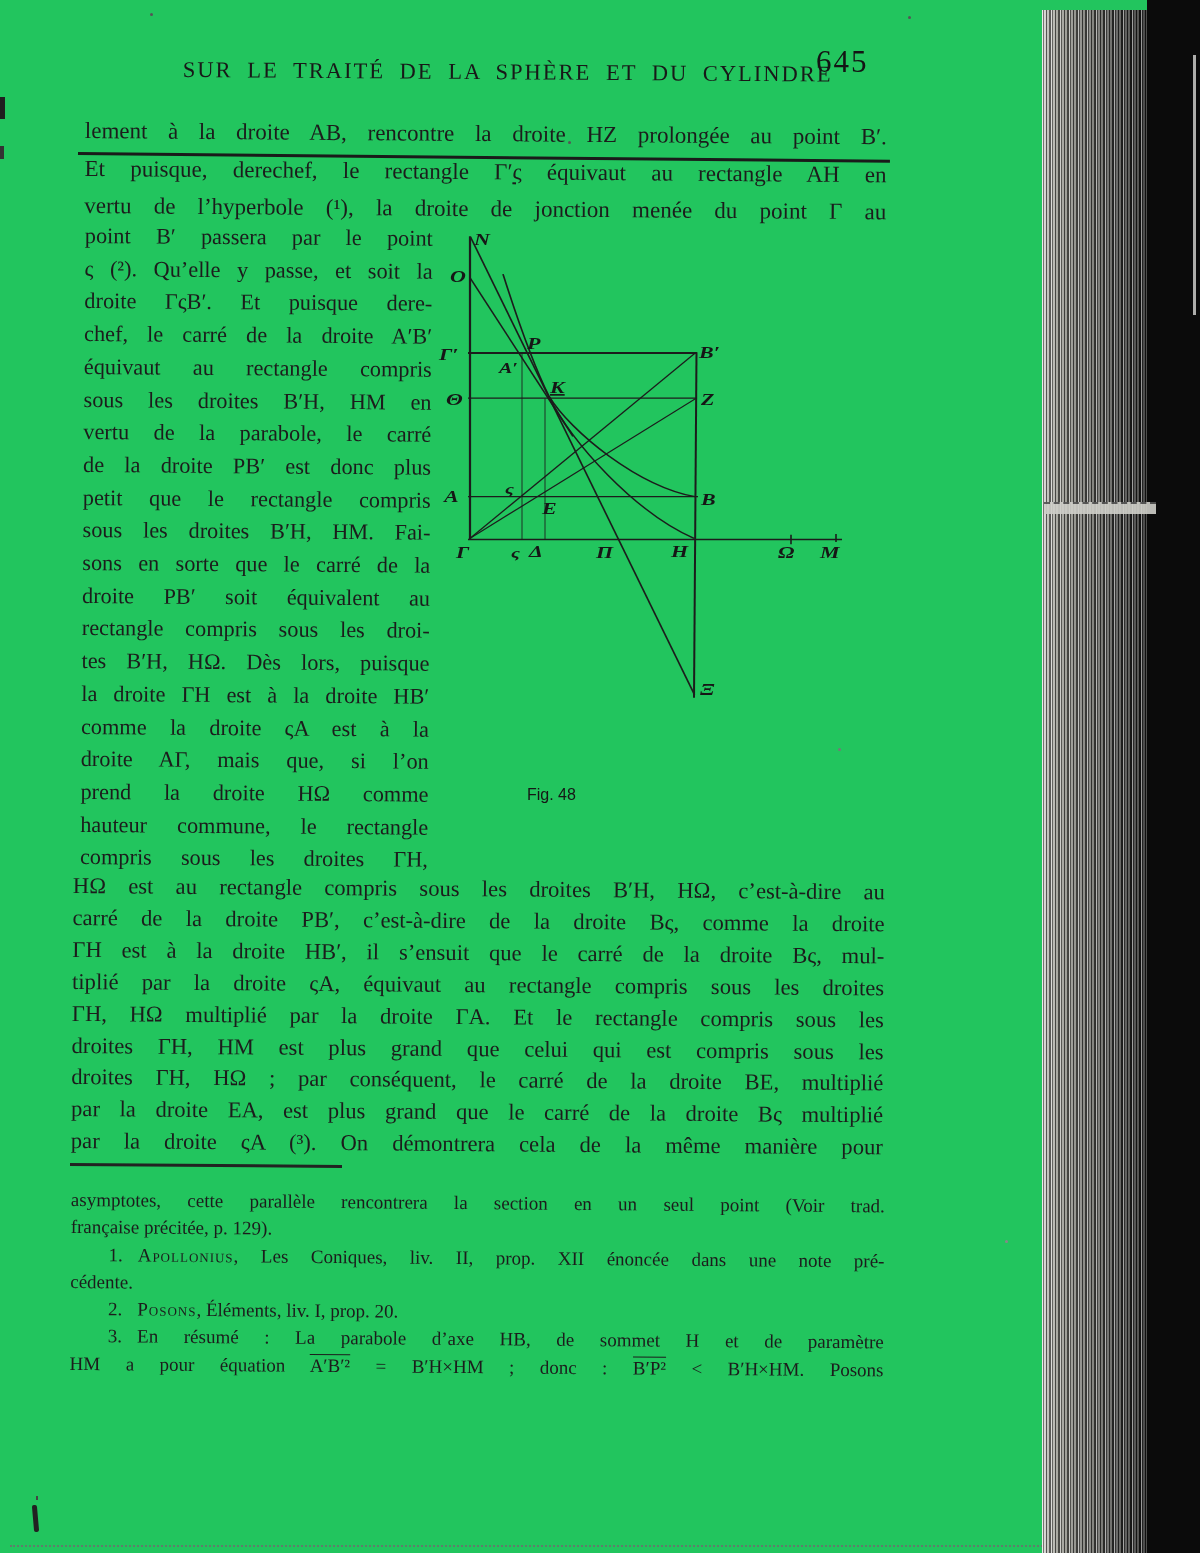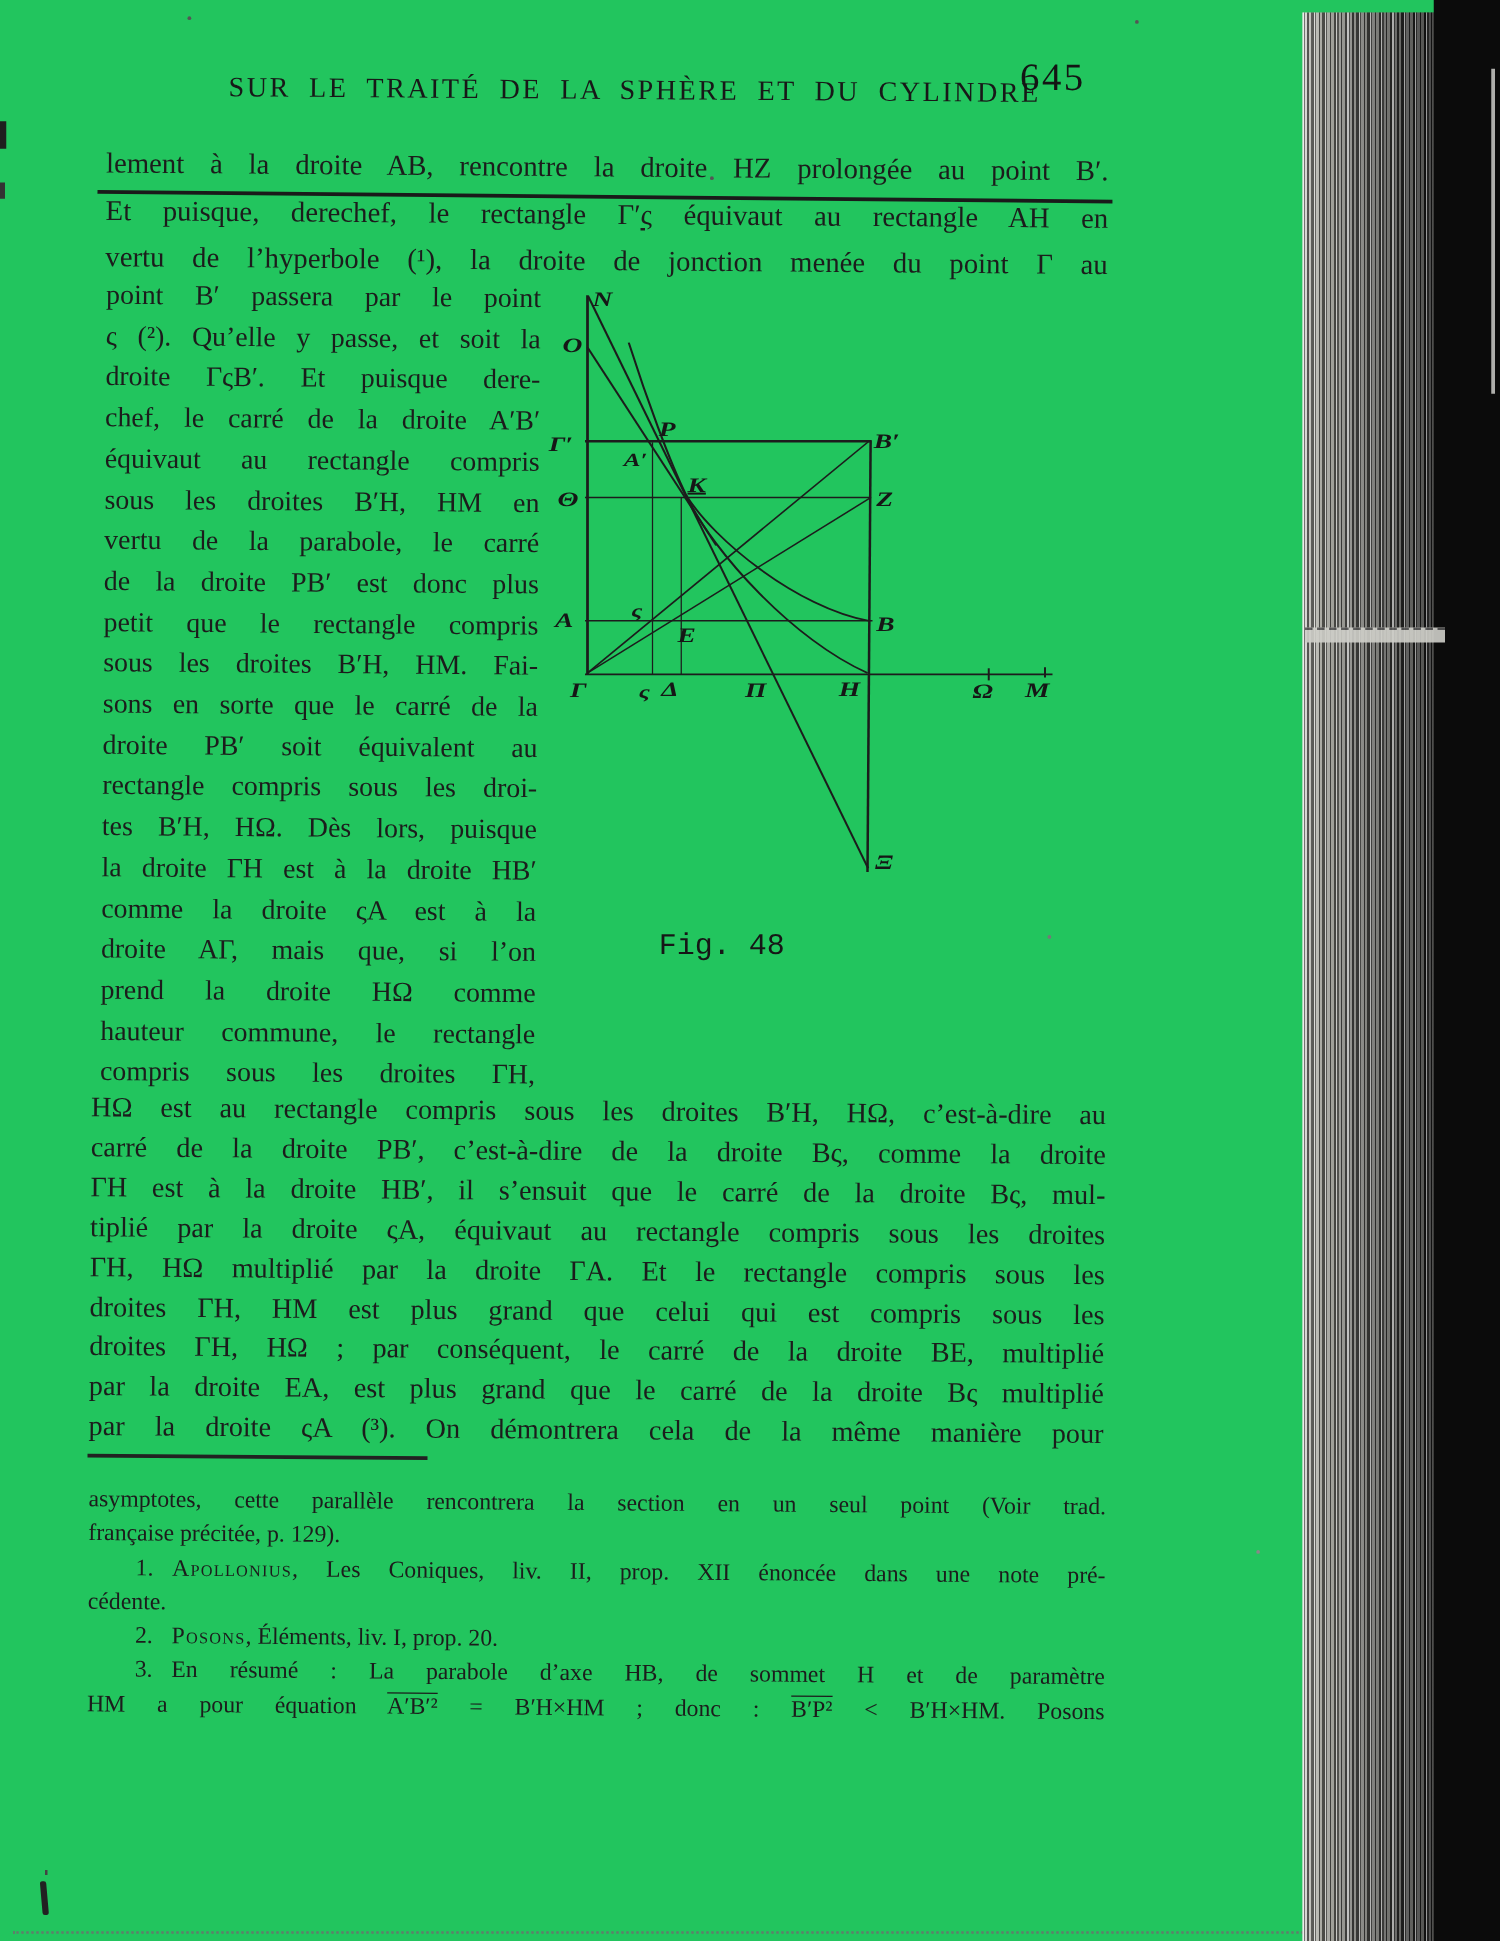--- a/index.html
+++ b/index.html
@@ -29,21 +29,21 @@
   .fn-rule { position:absolute; left:70px; top:1164px; width:272px; height:2.5px; background:#222; transform:rotate(0.4deg); }
   .footnotes { left:71px; top:1186px; width:814px; font-size:19px; line-height:27.3px; }
   .fline.indent { padding-left:38px; }
 
   
   .figure-svg { position:absolute; left:430px; top:225px; }
   .figure-svg path, .figure-svg line { stroke:#1c1c1c; fill:none; }
   .flabel { font-family:"Liberation Serif","DejaVu Serif",serif; font-style:italic; font-weight:bold; font-size:22px; fill:#161616; }
   .flabel.small { font-size:20px; }
   .ul-label { text-decoration:underline; }
-  .fig-caption { position:absolute; left:527px; top:744px; font-family:Liberation Mono, monospace; font-size:24px; color:#161616; }
+  .fig-caption { position:absolute; left:527px; top:786px; font-family:Liberation Sans, sans-serif; font-size:16px; color:#161616; }
 
   
   .binding-stripes { position:absolute; left:1042px; top:10px; width:106px; height:1543px;
     background:
       repeating-linear-gradient(90deg, rgba(255,255,255,.55) 0 1px, rgba(40,40,40,.55) 1px 2px, rgba(255,255,255,.22) 2px 4px, rgba(10,10,10,.6) 4px 5px, rgba(205,205,200,.3) 5px 7px, rgba(0,0,0,.5) 7px 9px),
       linear-gradient(90deg, #d6d6d2 0%, #98988f 15%, #6a6a66 45%, #3c3c3a 75%, #161616 100%);
   }
   .binding-black { position:absolute; left:1147px; top:0; width:53px; height:1553px; background:#0b0b0b; }
   .binding-scratch { position:absolute; left:1044px; top:502px; width:112px; height:10px; background:#cfcfc9; border-top:2px dashed #555; opacity:.9; }
   .binding-edge { position:absolute; left:1193px; top:55px; width:3px; height:260px; background:#e6e6e2; opacity:.75; }

